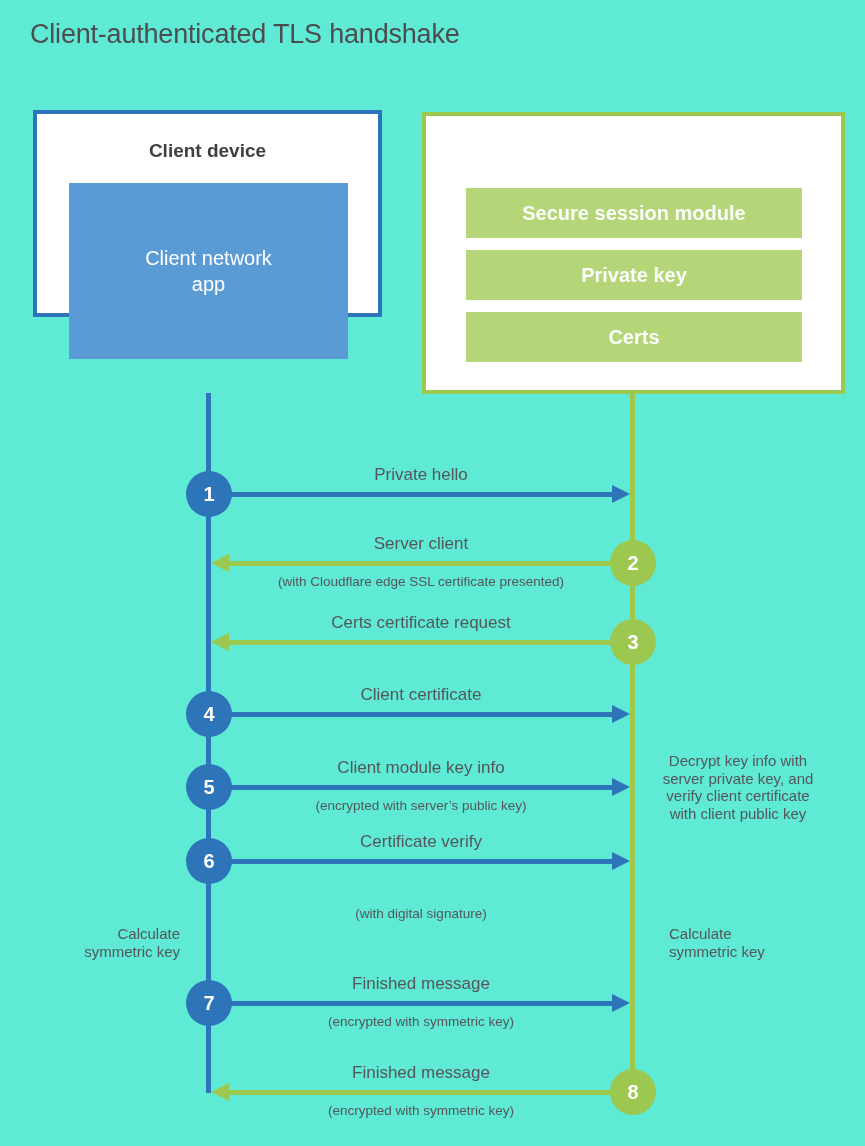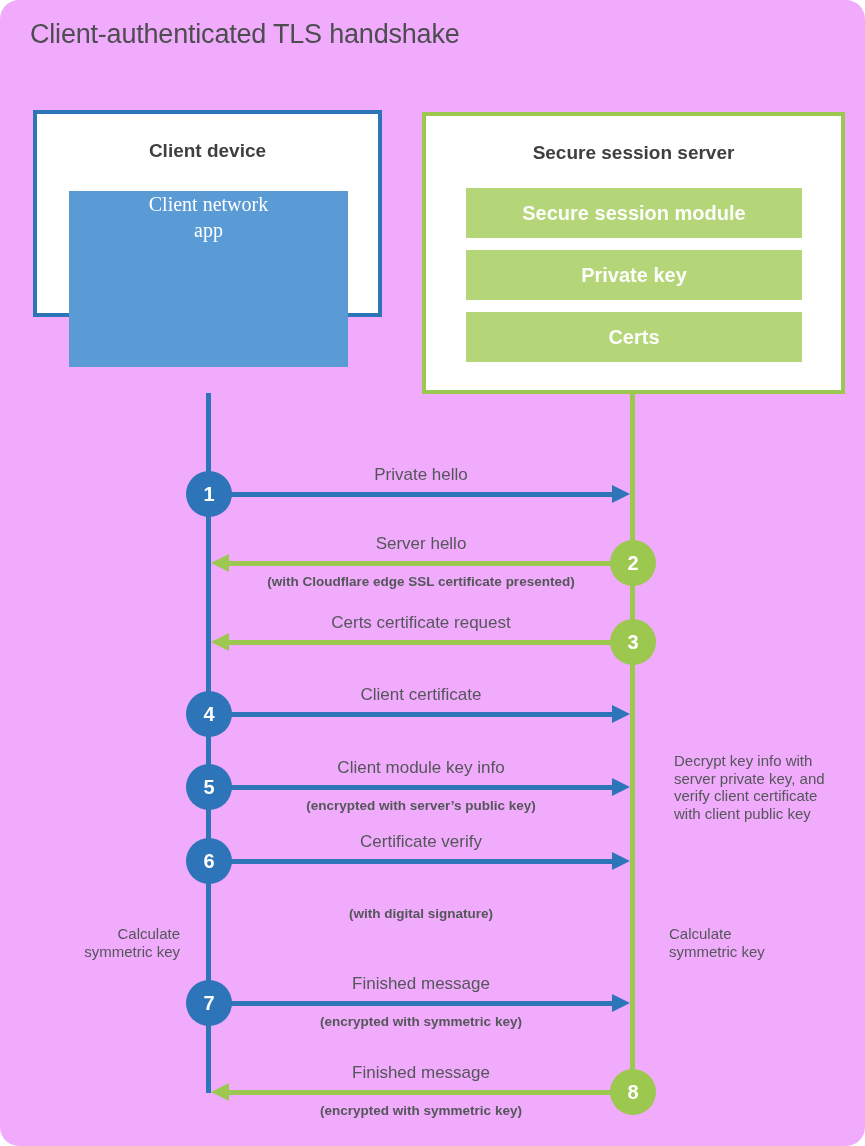--- a/index.html
+++ b/index.html
@@ -6,32 +6,32 @@
     --blue:#2d74b8;
     --blue-fill:#5b9bd5;
     --green:#9cc84f;
     --green-fill:#b4d679;
     --text:#55565a;
     --heading:#3f3f42;
     --title:#4d4d4f;
   }
   *{margin:0;padding:0;box-sizing:border-box;}
   body{background:#fff;font-family:"Liberation Sans","DejaVu Sans",sans-serif;}
-  .canvas{position:relative;width:865px;height:1146px;background:#f0abfc;overflow:hidden;border-radius:19px;}
+  .canvas{position:relative;width:865px;height:1146px;background:#5eead4;overflow:hidden;}
 
   .page-title{position:absolute;left:30px;top:19px;font-size:27px;font-weight:300;
     letter-spacing:-0.2px;color:var(--title);}
 
   
   .box{position:absolute;background:#fff;}
   .client-box{left:33px;top:110px;width:349px;height:207px;border:4px solid var(--blue);}
   .server-box{left:422px;top:112px;width:423px;height:282px;border:4px solid var(--green);}
   .box-title{text-align:center;font-size:19px;font-weight:700;color:var(--heading);margin-top:26px;}
-  .client-app{position:absolute;left:32px;top:77px;width:279px;height:176px;background:var(--blue-fill);
-    display:flex;justify-content:center;font-family:Liberation Serif, serif;}
+  .client-app{position:absolute;left:32px;top:69px;width:279px;height:176px;background:var(--blue-fill);
+    display:flex;align-items:center;justify-content:center;}
   .client-app span{display:block;width:150px;text-align:center;font-size:20px;line-height:26px;color:#fff;}
   .server-bars{position:absolute;left:40px;top:72px;width:336px;display:flex;flex-direction:column;gap:12px;font-weight:bold;}
   .bar{height:50px;background:var(--green-fill);display:flex;align-items:center;justify-content:center;
     font-size:20px;color:rgba(255,255,255,0.97);}
 
   
   .lifeline{position:absolute;width:5px;}
   .blue-line{left:206px;top:393px;height:700px;background:var(--blue);}
   .green-line{left:630px;top:392px;height:702px;background:var(--green);}
 
@@ -44,25 +44,25 @@
   .arrow-line.blue-a{left:209px;width:403px;background:var(--blue);}
   .arrow-line.green-a{left:229px;width:404px;background:var(--green);}
   .arrow-head{position:absolute;width:0;height:0;z-index:2;}
   .arrow-head.blue-h{left:612px;border-top:9px solid transparent;border-bottom:9px solid transparent;
     border-left:18px solid var(--blue);}
   .arrow-head.green-h{left:211px;border-top:9px solid transparent;border-bottom:9px solid transparent;
     border-right:18px solid var(--green);}
   .msg-label{position:absolute;left:232px;width:378px;text-align:center;font-size:17px;line-height:20px;
     color:var(--text);z-index:2;}
   .msg-sub{position:absolute;left:232px;width:378px;text-align:center;font-size:13.5px;line-height:17px;
-    color:var(--text);z-index:2;font-weight:bold;}
+    color:var(--text);z-index:2;}
 
   
   .note{position:absolute;font-size:15px;line-height:17.5px;color:var(--text);}
-  .note-decrypt{left:658px;top:752px;width:160px;text-align:left;margin-left:16px;}
+  .note-decrypt{left:658px;top:752px;width:160px;text-align:center;}
   .note-calc-left{left:70px;top:925px;width:110px;text-align:right;}
   .note-calc-right{left:669px;top:925px;width:110px;text-align:left;}
 </style>
 </head>
 <body>
 
 <div class="canvas">
 
   <div class="page-title">Client-authenticated TLS handshake</div>
 
@@ -70,40 +70,39 @@
   <div class="lifeline green-line"></div>
 
   <div class="box client-box">
     <div class="box-title">Client device</div>
     <div class="client-app">
       <span>Client network app</span>
     </div>
   </div>
 
   <div class="box server-box">
-    <div class="box-title">Secure session server</div>
     <div class="server-bars">
       <div class="bar">Secure session module</div>
       <div class="bar">Private key</div>
       <div class="bar">Certs</div>
     </div>
   </div>
 
   <div>
     <div class="arrow-line blue-a" style="top:492px"></div>
     <div class="arrow-head blue-h" style="top:485px"></div>
     <div class="circle blue-c" style="top:471px">1</div>
     <div class="msg-label" style="top:465px">Private hello</div>
   </div>
 
   <div>
     <div class="arrow-line green-a" style="top:561px"></div>
     <div class="arrow-head green-h" style="top:554px"></div>
     <div class="circle green-c" style="top:540px">2</div>
-    <div class="msg-label" style="top:534px">Server hello</div>
+    <div class="msg-label" style="top:534px">Server client</div>
     <div class="msg-sub" style="top:573px">(with Cloudflare edge SSL certificate presented)</div>
   </div>
 
   <div>
     <div class="arrow-line green-a" style="top:640px"></div>
     <div class="arrow-head green-h" style="top:633px"></div>
     <div class="circle green-c" style="top:619px">3</div>
     <div class="msg-label" style="top:613px">Certs certificate request</div>
   </div>
 

